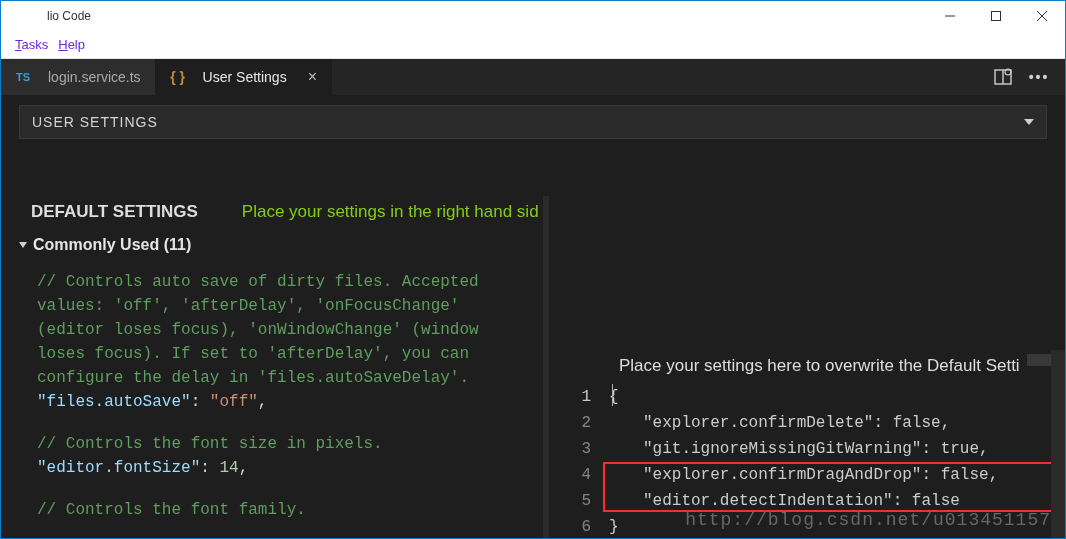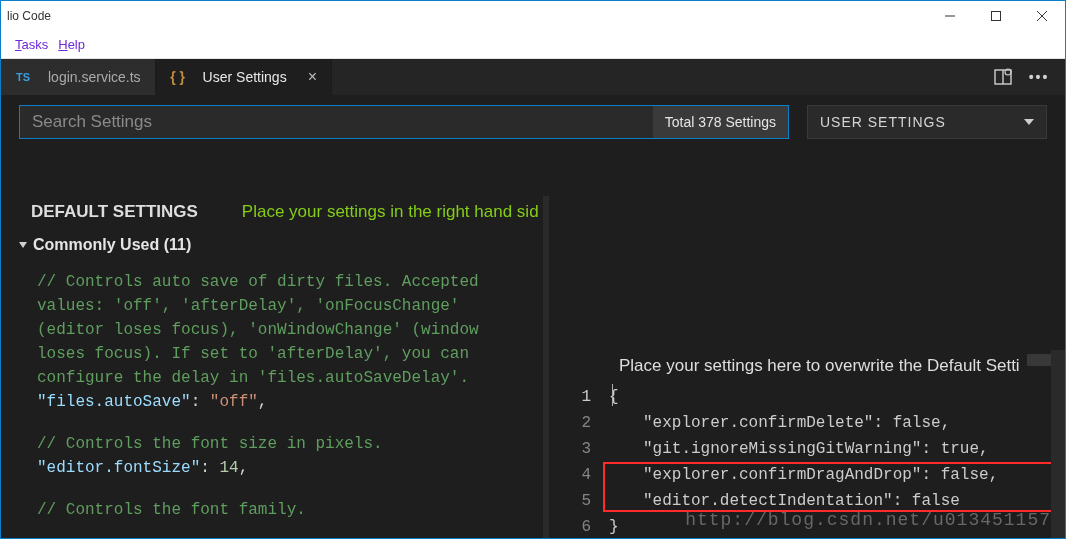--- a/index.html
+++ b/index.html
@@ -17,21 +17,21 @@
   
   .titlebar {
     height: 30px;
     background: #ffffff;
     color: #333;
     display: flex;
     align-items: center;
     justify-content: space-between;
     padding-left: 6px;
   }
-  .titlebar .title { font-size: 12px; color: #333; }
+  .titlebar .title { font-size: 12px; color: #333; margin-left: 40px; }
   .win-controls { display: flex; height: 100%; }
   .win-btn {
     width: 46px; height: 30px;
     display: flex; align-items: center; justify-content: center;
     color: #333; font-size: 12px;
   }
   .win-btn svg { stroke: #333; }
   
   .menubar {
     height: 28px;
@@ -319,24 +319,20 @@
           <rect x="1" y="2" width="16" height="14" fill="none" stroke="#cfcfcf" stroke-width="1.4"></rect>
           <line x1="9" y1="2" x2="9" y2="16" stroke="#cfcfcf" stroke-width="1.4"></line>
           <circle cx="14" cy="4" r="3" fill="none" stroke="#cfcfcf" stroke-width="1.2"></circle>
         </svg>
     </span>
     <span class="icon ellipsis">•••</span>
   </div>
 </div>
 
 <div class="search-row">
-  <div class="search-wrap">
-    <input class="search-input" placeholder="Search Settings" style="">
-    <div class="total-badge">Total 378 Settings</div>
-  </div>
   <div class="scope-select">
     <span>USER SETTINGS</span>
     <span class="caret"></span>
   </div>
 </div>
 
 <div class="split">
 
   <div class="left-pane">
     <div class="heading-row">

